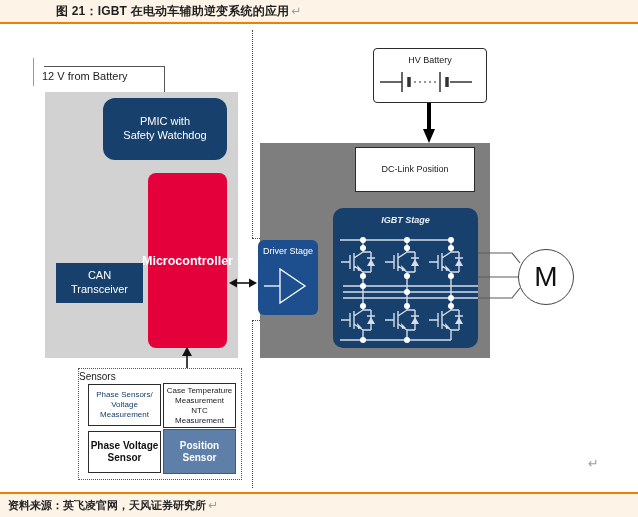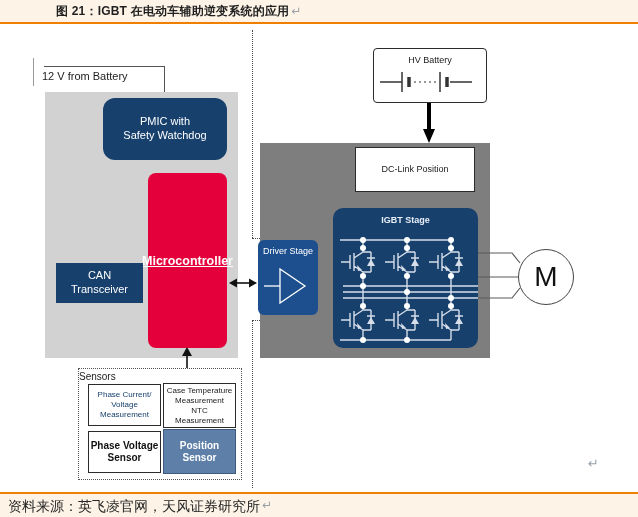--- a/index.html
+++ b/index.html
@@ -14,21 +14,21 @@
 
   
   .bar{
     left:0;width:638px;background:var(--cream,#fdf4e7);
   }
   #header{top:0;height:24px;border-bottom:2px solid var(--orange,#ee7f00);
           display:flex;align-items:center;padding-left:8px;}
   #header .title{font-size:12px;font-weight:bold;color:#1f1f1f;letter-spacing:.2px;margin-left:48px;}
   #footer{top:492px;height:25px;border-top:2px solid var(--orange,#ee7f00);
           display:flex;align-items:flex-start;padding:4px 0 0 8px;}
-  #footer .src{font-size:14px;font-weight:normal;color:#262626;}
+  #footer .src{font-size:11px;font-weight:bold;color:#262626;}
   .retmark{color:#98a0a8;font-size:12px;font-weight:normal;margin-left:2px;}
 
   
   #canvas{top:26px;left:0;width:638px;height:466px;background:#fff;}
 
   
   .panel-lv{background:var(--graylight,#d2d2d2);}
   .panel-hv{background:var(--graydark,#7e7e7e);}
 
   
@@ -62,39 +62,39 @@
 
   <div class="abs" style="left:33px;top:32px;height:28px;width:0;border-left:1px solid #9a9a9a;"></div>
   <div class="abs" style="left:44px;top:40px;width:121px;height:32px;border-top:1.5px solid #555;border-right:1.5px solid #555;"></div>
   <div class="abs lbl11" style="left:42px;top:44px;color:#222;">12 V from Battery</div>
 
   <div class="abs panel-lv" style="left:45px;top:66px;width:193px;height:266px;"></div>
 
   <div class="abs navy center lbl11 pre" style="left:103px;top:72px;width:124px;height:62px;">PMIC with
 Safety Watchdog</div>
 
-  <div class="abs red center lbl12b" style="left:148px;top:147px;width:79px;height:175px;text-decoration:underline;">Microcontroller</div>
+  <div class="abs red center lbl12b" style="left:148px;top:147px;width:79px;height:175px;">Microcontroller</div>
 
   <div class="abs navy center lbl11 pre" style="left:56px;top:237px;width:87px;height:40px;border-radius:0;">CAN
 Transceiver</div>
 
   <svg class="abs" style="left:181px;top:321px;" width="12" height="24" viewBox="0 0 12 24">
     <line x1="6" y1="8" x2="6" y2="24" stroke="#111" stroke-width="1.6"></line>
     <polygon points="6,0 1,9 11,9" fill="#111"></polygon>
   </svg>
 
   <svg class="abs" style="left:229px;top:251px;" width="28" height="12" viewBox="0 0 28 12">
     <line x1="7" y1="6" x2="21" y2="6" stroke="#111" stroke-width="1.6"></line>
     <polygon points="0,6 8,1.5 8,10.5" fill="#111"></polygon>
     <polygon points="28,6 20,1.5 20,10.5" fill="#111"></polygon>
   </svg>
 
   <div class="abs" style="left:78px;top:342px;width:164px;height:112px;border:1.5px dotted #555;background:#fff;">
     <div class="abs lbl10" style="left:0;top:2px;width:100%;text-align:left;color:#1a1a1a;">Sensors</div>
-    <div class="abs whitebox center lbl8 pre" style="left:9px;top:15px;width:73px;height:42px;border-width:1px;color:var(--navy,#17406d);">Phase Current/
+    <div class="abs whitebox center lbl8 pre" style="left:9px;top:15px;width:73px;height:42px;border-width:1px;color:var(--navy,#17406d);">Phase Sensors/
 Voltage
 Measurement</div>
     <div class="abs whitebox center lbl8 pre" style="left:84px;top:14px;width:73px;height:45px;border-width:1px;color:#1a1a1a;">Case Temperature
 Measurement
 NTC
 Measurement</div>
     <div class="abs whitebox center lbl10 pre" style="left:9px;top:62px;width:73px;height:42px;border-width:1px;color:#111;font-weight:600;">Phase Voltage
 Sensor</div>
     <div class="abs steel center lbl10 pre" style="left:84px;top:60px;width:73px;height:45px;font-weight:600;">Position
 Sensor</div>
@@ -123,21 +123,21 @@
   <svg class="abs" style="left:423px;top:77px;" width="12" height="40" viewBox="0 0 12 40">
     <line x1="6" y1="0" x2="6" y2="28" stroke="#000" stroke-width="4"></line>
     <polygon points="0,26 12,26 6,40" fill="#000"></polygon>
   </svg>
 
   <div class="abs panel-hv" style="left:260px;top:117px;width:230px;height:215px;"></div>
 
   <div class="abs whitebox center lbl9" style="left:355px;top:121px;width:120px;height:45px;color:#1a1a1a;">DC-Link Position</div>
 
   <div class="abs navy" style="left:333px;top:182px;width:145px;height:140px;border-radius:10px;overflow:hidden;">
-    <div class="abs lbl9" style="left:0;top:7px;width:100%;text-align:center;color:#e8eef7;font-weight:600;">IGBT Stage</div>
+    <div class="abs lbl9" style="left:0;top:7px;width:100%;text-align:center;color:#e8eef7;font-weight:600;font-style:italic;">IGBT Stage</div>
     <svg class="abs" style="left:0;top:0;" width="145" height="140" viewBox="0 0 145 140">
       <defs>
         <g id="igbt" fill="none" stroke="var(--line,#d6deea)" stroke-width="1.4">
           <path d="M-16,0 H-7 M-7,-7 V7 M-3,-9 V9 M6,-14 V-10 L-3,-4 M6,14 V10 L-3,4 M6,-10 H14 M6,10 H14 M14,-10 V10"></path>
           <path d="M10,4 L18,4 L14,-3 Z" fill="var(--line,#d6deea)" stroke="none"></path>
           <path d="M10,-4 H18" stroke-width="1.4"></path>
           <polygon points="0,3 5,8 1,9" fill="var(--line,#d6deea)" stroke="none"></polygon>
         </g>
       </defs>
       <g stroke="var(--line,#d6deea)" stroke-width="1.4" fill="none">

